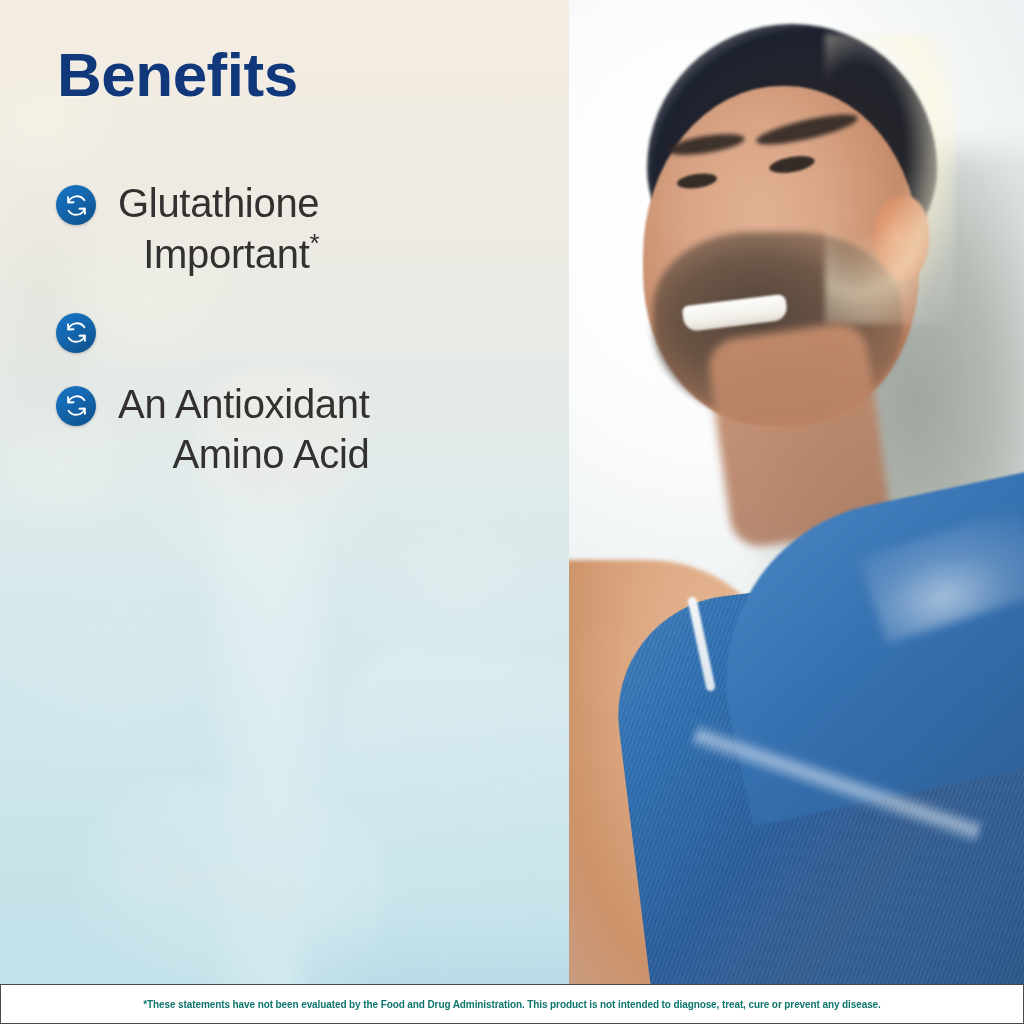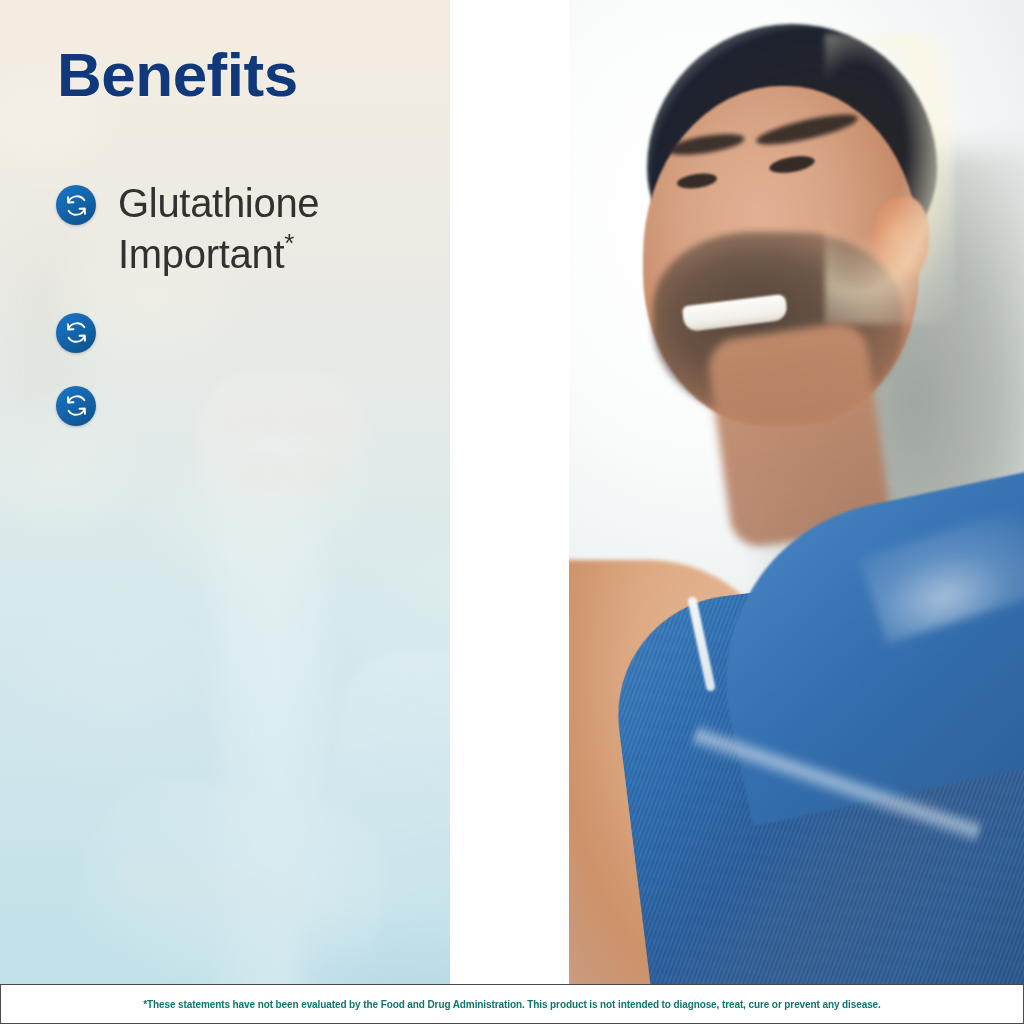--- a/index.html
+++ b/index.html
@@ -17,21 +17,21 @@
     height: 1024px;
     overflow: hidden;
     background: #ffffff;
   }
 
   
   .left-panel {
     position: absolute;
     left: 0;
     top: 0;
-    width: 450px;
+    width: 569px;
     height: 984px;
     overflow: hidden;
     background:
       linear-gradient(to bottom,
         #f3ece1 0%,
         #f1ece3 14%,
         #eaeae4 30%,
         #e2eae9 45%,
         #d8e9ec 60%,
         #cfe6ec 75%,
@@ -173,20 +173,21 @@
     align-items: center;
     justify-content: center;
   }
   .benefit-icon svg { display: block; }
   .benefit-text {
     font-size: 40px;
     line-height: 1.27;
     color: #33312f;
     letter-spacing: -0.3px;
     font-weight: 400;
+    text-align: right;
   }
   .benefit-text .ast {
     font-size: 26px;
     vertical-align: 16px;
     line-height: 0;
   }
 
   
   .photo-panel {
     position: absolute;
@@ -488,22 +489,22 @@
       <div class="benefit-row">
         <span class="benefit-icon">
           <svg width="27" height="27" viewBox="0 0 28 28" aria-hidden="true">
             <path d="M5.6 10.4 A9.4 9.4 0 0 1 22.2 8.6" fill="none" stroke="#ffffff" stroke-width="1.9" stroke-linecap="round"></path>
             <path d="M22.4 17.6 A9.4 9.4 0 0 1 5.8 19.4" fill="none" stroke="#ffffff" stroke-width="1.9" stroke-linecap="round"></path>
             <path d="M5.2 5.4 L5.4 10.9 L10.9 10.6" fill="none" stroke="#ffffff" stroke-width="1.9" stroke-linecap="round" stroke-linejoin="round"></path>
             <path d="M22.8 22.6 L22.6 17.1 L17.1 17.4" fill="none" stroke="#ffffff" stroke-width="1.9" stroke-linecap="round" stroke-linejoin="round"></path>
           </svg>
         </span>
         <span class="benefit-text">
-          <br>
-          <span class="ast"></span>
+          <span>An Antioxidant</span><br>
+          <span>Amino Acid</span><span class="ast"></span>
         </span>
       </div>
 
     </div>
   </div>
 
   <div class="photo-panel">
     <div class="ph-sky"></div>
     <div class="ph-rock"></div>
     <div class="ph-greenery"></div>

